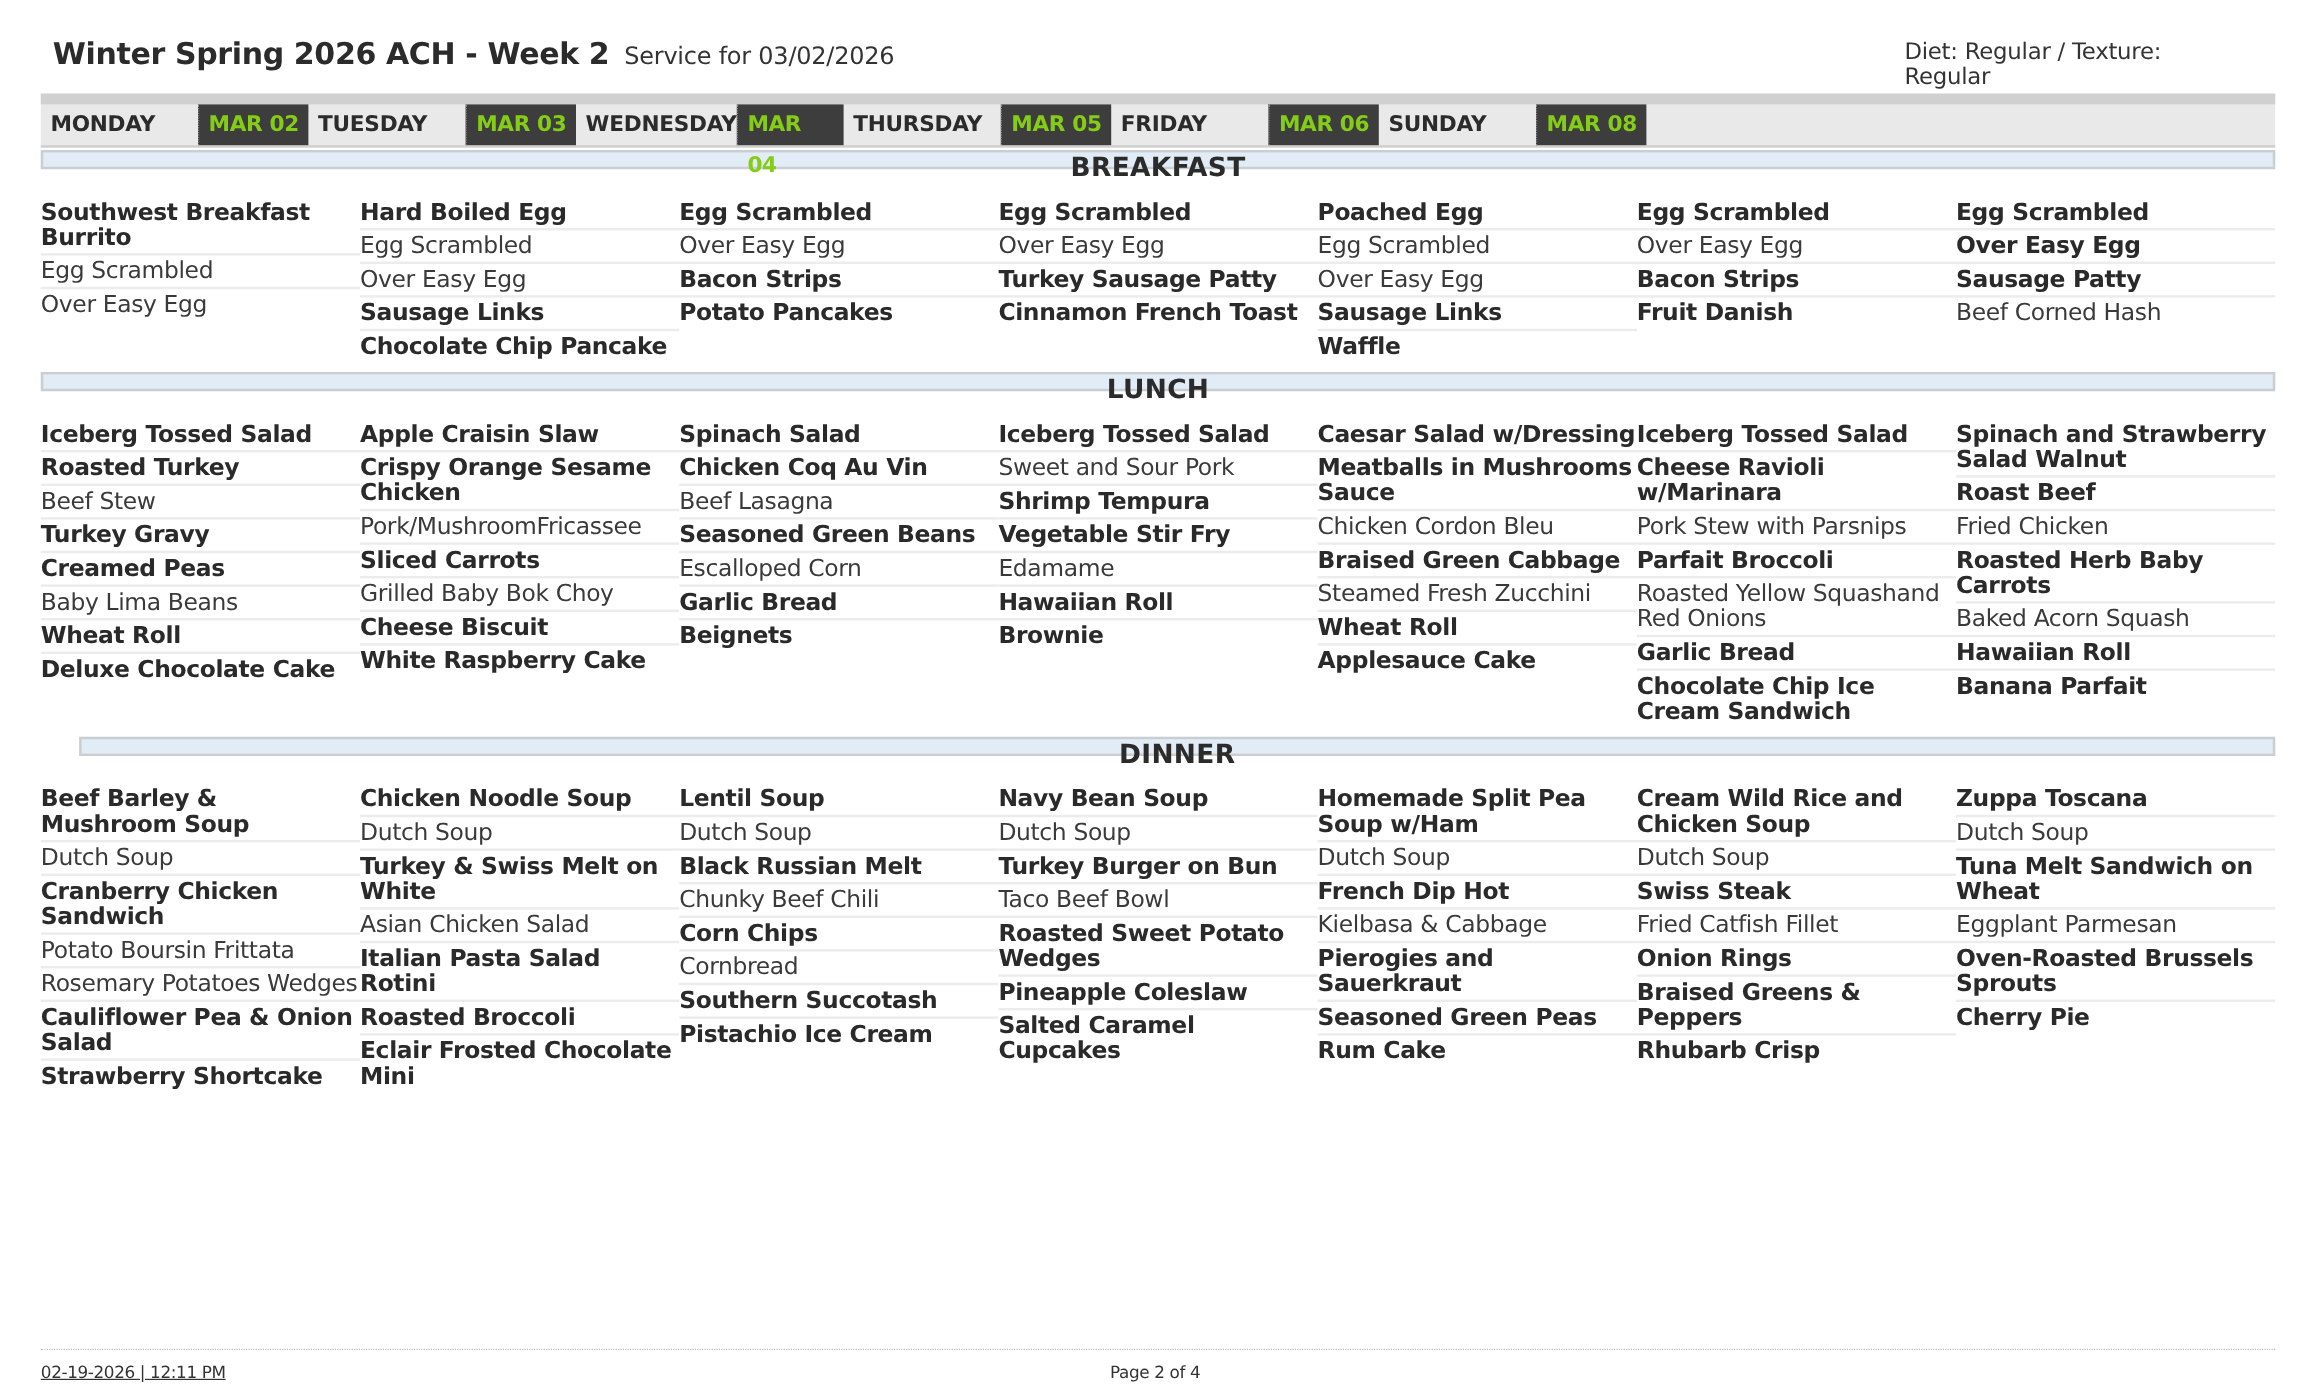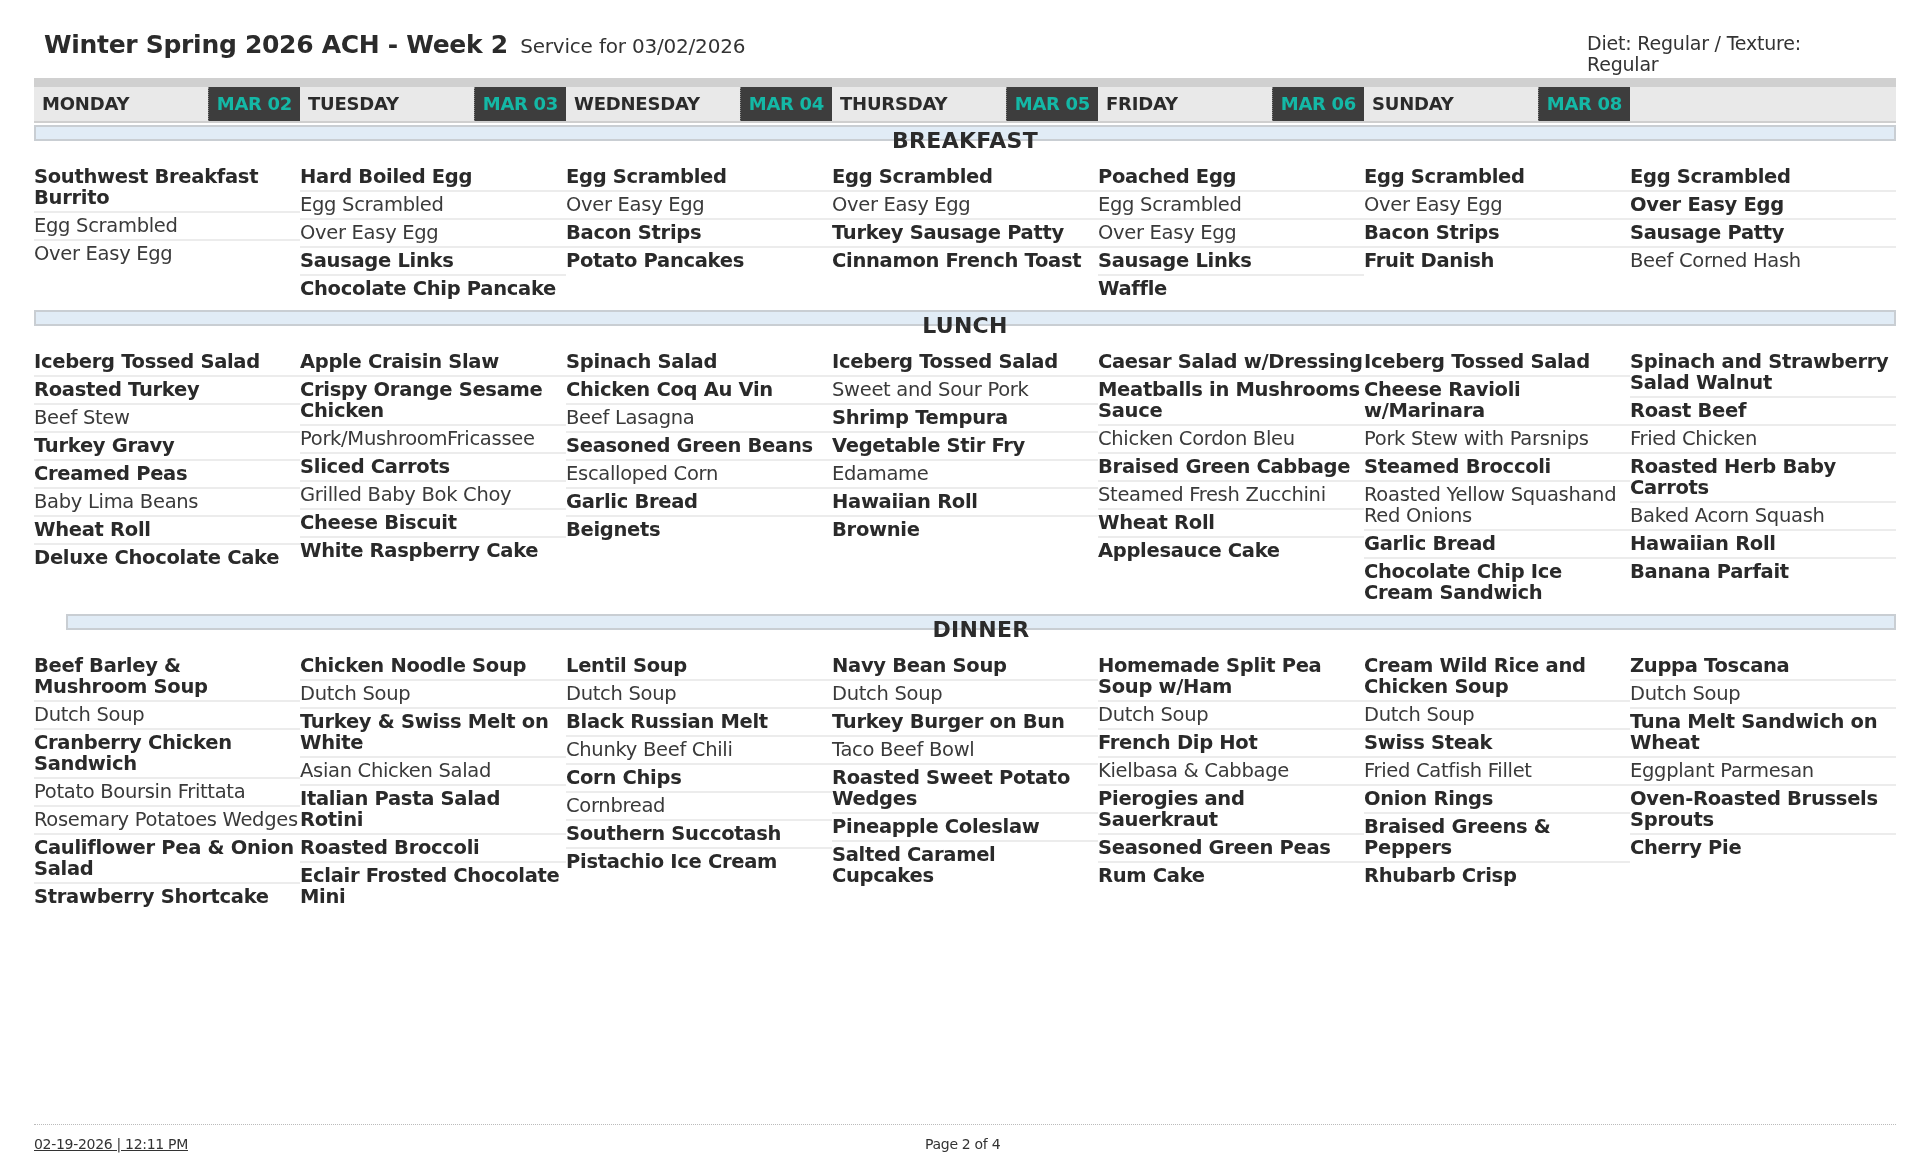--- a/index.html
+++ b/index.html
@@ -56,37 +56,37 @@
       width: 1862px;
     }
     .day-header-row {
       display: flex;
       background: #e9e9e9;
       border-top: 9px solid #d0d0d0;
       border-bottom: 2px solid #cfcfcf;
       height: 34px;
     }
     .day-header {
-      width: 266px;
+      width: 223px;
       display: flex;
       justify-content: space-between;
       align-items: stretch;
       box-sizing: border-box;
     }
     .day-name {
       font-size: 18px;
       font-weight: bold;
       color: #2b2b2b;
       padding-left: 8px;
       line-height: 34px;
       letter-spacing: -0.2px;
     }
     .day-date {
       background: #3d3d3d;
-      color: #14b8a6;
+      color: #84cc16;
       font-size: 18px;
       font-weight: bold;
       line-height: 34px;
       padding: 0 8px;
       letter-spacing: -0.3px;
       border-left: 1px dotted #888;
     }
     .meal-band {
       margin-top: 2px;
       height: 16px;
@@ -285,21 +285,21 @@
         <div class="item light">Chicken Cordon Bleu</div>
         <div class="item bold">Braised Green Cabbage</div>
         <div class="item light">Steamed Fresh Zucchini</div>
         <div class="item bold">Wheat Roll</div>
         <div class="item bold last">Applesauce Cake</div>
       </div>
       <div class="meal-col">
         <div class="item bold">Iceberg Tossed Salad</div>
         <div class="item bold">Cheese Ravioli w/Marinara</div>
         <div class="item light">Pork Stew with Parsnips</div>
-        <div class="item bold">Steamed Broccoli</div>
+        <div class="item bold">Parfait Broccoli</div>
         <div class="item light">Roasted Yellow Squashand Red Onions</div>
         <div class="item bold">Garlic Bread</div>
         <div class="item bold last">Chocolate Chip Ice Cream Sandwich</div>
       </div>
       <div class="meal-col">
         <div class="item bold">Spinach and Strawberry Salad Walnut</div>
         <div class="item bold">Roast Beef</div>
         <div class="item light">Fried Chicken</div>
         <div class="item bold">Roasted Herb Baby Carrots</div>
         <div class="item light">Baked Acorn Squash</div>

